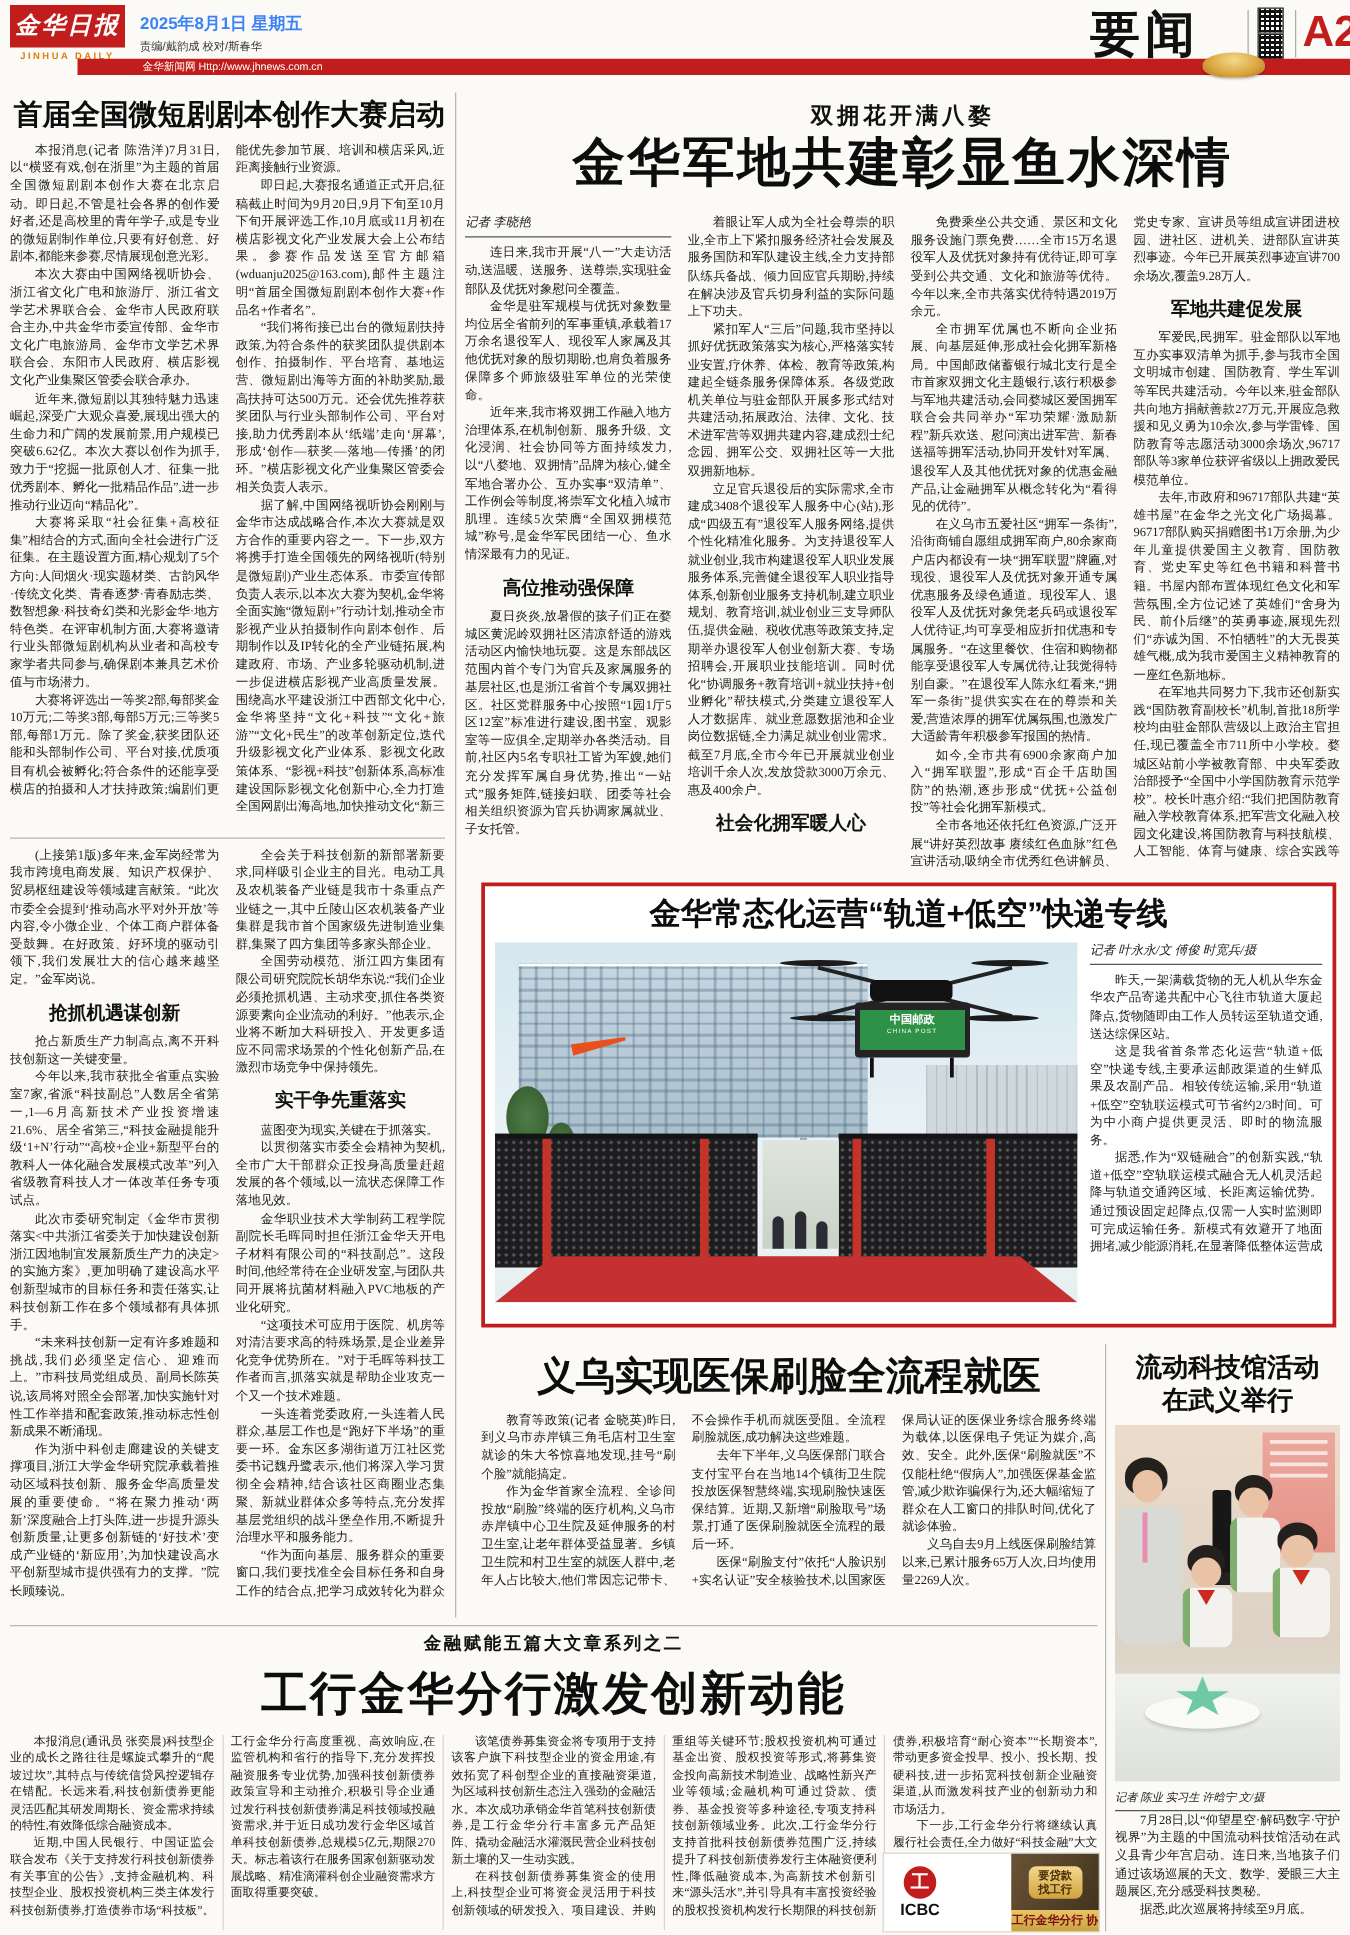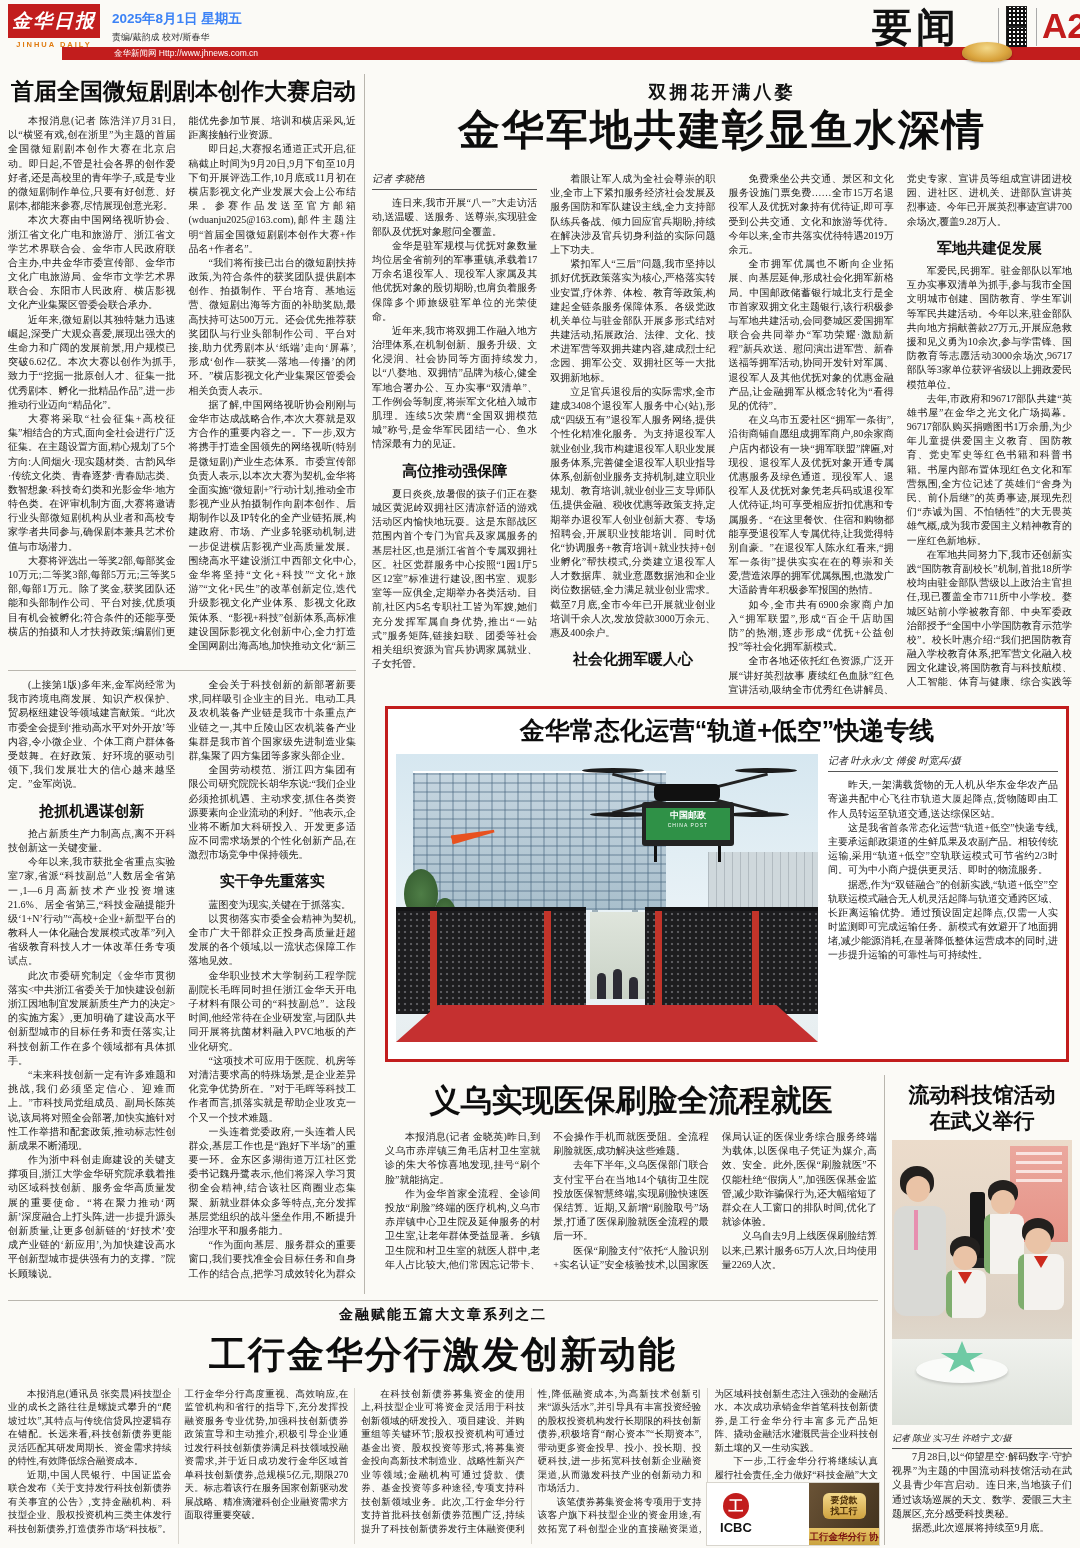--- a/index.html
+++ b/index.html
@@ -32,21 +32,21 @@
   .byline{font-style:italic;border-bottom:1px solid #555;padding-bottom:3px;margin-bottom:6px;color:#222;}
   .f10{font-size:10px;line-height:1.42;}
   .f95{font-size:9.5px;line-height:1.42;}
   .headline{font-family:"Liberation Sans",sans-serif;font-weight:900;color:#0d0d0d;text-align:center;}
   .kicker{font-family:"Liberation Sans",sans-serif;font-weight:bold;text-align:center;color:#111;}
   .hrule{height:1px;background:#b9b6ae;}
   
   .photo-box{left:385px;top:706px;width:684px;height:356px;border:3px solid #c21d1d;background:#fff;box-sizing:border-box;}
   .pf-title{margin-top:5px;font-size:25px;}
   .pf-row{display:flex;gap:10px;padding:7px 8px 8px;height:288px;box-sizing:border-box;}
-  .photo-drone{position:relative;width:422px;height:288px;overflow:hidden;flex:none;
+  .photo-drone{position:relative;width:466px;height:288px;overflow:hidden;flex:none;
                background:linear-gradient(#d6e7f0,#eef5f8 70%,#e7eef0);}
   .pf-text{flex:1;overflow:hidden;text-align:justify;}
   .bld{position:absolute;left:4%;top:6%;width:60%;height:48%;
        background:repeating-linear-gradient(90deg,rgba(70,100,125,.35) 0 2px,transparent 2px 13px),
                   repeating-linear-gradient(0deg,rgba(70,100,125,.35) 0 2px,transparent 2px 9px),
                   linear-gradient(#c6d6e0,#a9bfcc);box-shadow:0 2px 0 #fff inset;}
   .bld2{position:absolute;right:0;top:34%;width:26%;height:26%;
         background:repeating-linear-gradient(90deg,rgba(90,100,110,.25) 0 1px,transparent 1px 8px),#cfd8dc;}
   .pillars{position:absolute;left:18%;top:54%;width:40%;height:18%;
            background:repeating-linear-gradient(90deg,#9fb0ba 0 6px,transparent 6px 40px);}
@@ -222,21 +222,21 @@
           <div class="byline">记者 叶永永/文 傅俊 时宽兵/摄</div>
           <p class="para">昨天,一架满载货物的无人机从华东金华农产品寄递共配中心飞往市轨道大厦起降点,货物随即由工作人员转运至轨道交通,送达综保区站。</p>
           <p class="para">这是我省首条常态化运营“轨道+低空”快递专线,主要承运邮政渠道的生鲜瓜果及农副产品。相较传统运输,采用“轨道+低空”空轨联运模式可节省约2/3时间。可为中小商户提供更灵活、即时的物流服务。</p>
           <p class="para">据悉,作为“双链融合”的创新实践,“轨道+低空”空轨联运模式融合无人机灵活起降与轨道交通跨区域、长距离运输优势。通过预设固定起降点,仅需一人实时监测即可完成运输任务。新模式有效避开了地面拥堵,减少能源消耗,在显著降低整体运营成本的同时,进一步提升运输的可靠性与可持续性。</p>
         </div>
     </div>
   </div>
 
   <div class="abs headline" style="left:385px;top:1080px;width:492px;font-size:31px;">义乌实现医保刷脸全流程就医</div>
   <div class="abs cols f10" style="left:385px;top:1130px;width:492px;height:166px;column-count:3;">
-      <p class="para">本报消息(记者 金晓英)昨日,到义乌市赤岸镇三角毛店村卫生室就诊的朱大爷惊喜地发现,挂号“刷个脸”就能搞定。</p>
+      <p class="para">教育等政策(记者 金晓英)昨日,到义乌市赤岸镇三角毛店村卫生室就诊的朱大爷惊喜地发现,挂号“刷个脸”就能搞定。</p>
       <p class="para">作为金华首家全流程、全诊间投放“刷脸”终端的医疗机构,义乌市赤岸镇中心卫生院及延伸服务的村卫生室,让老年群体受益显著。乡镇卫生院和村卫生室的就医人群中,老年人占比较大,他们常因忘记带卡、不会操作手机而就医受阻。全流程刷脸就医,成功解决这些难题。</p>
       <p class="para">去年下半年,义乌医保部门联合支付宝平台在当地14个镇街卫生院投放医保智慧终端,实现刷脸快速医保结算。近期,又新增“刷脸取号”场景,打通了医保刷脸就医全流程的最后一环。</p>
       <p class="para">医保“刷脸支付”依托“人脸识别+实名认证”安全核验技术,以国家医保局认证的医保业务综合服务终端为载体,以医保电子凭证为媒介,高效、安全。此外,医保“刷脸就医”不仅能杜绝“假病人”,加强医保基金监管,减少欺诈骗保行为,还大幅缩短了群众在人工窗口的排队时间,优化了就诊体验。</p>
       <p class="para">义乌自去9月上线医保刷脸结算以来,已累计服务65万人次,日均使用量2269人次。</p>
     </div>
 
   <div class="abs vline" style="left:884px;top:1075px;height:470px;background:#b9b6ae;"></div>
 
   <div class="abs headline" style="left:892px;top:1082px;width:180px;font-size:21px;line-height:1.25;">
     <div>流动科技馆活动</div>
@@ -276,22 +276,22 @@
     <p class="para">7月28日,以“仰望星空·解码数字·守护视界”为主题的中国流动科技馆活动在武义县青少年宫启动。连日来,当地孩子们通过该场巡展的天文、数学、爱眼三大主题展区,充分感受科技奥秘。</p>
     <p class="para">据悉,此次巡展将持续至9月底。</p>
   </div>
 
   <div class="abs hrule" style="left:8px;top:1300px;width:870px;"></div>
   <div class="abs kicker" style="left:8px;top:1306px;width:870px;font-size:14px;letter-spacing:2px;">金融赋能五篇大文章系列之二</div>
   <div class="abs headline" style="left:8px;top:1330px;width:870px;font-size:37px;letter-spacing:2px;">工行金华分行激发创新动能</div>
   <div class="abs cols f95" style="left:8px;top:1388px;width:870px;height:156px;column-count:5;column-rule:1px solid #d8d5cd;">
       <p class="para">本报消息(通讯员 张奕晨)科技型企业的成长之路往往是螺旋式攀升的“爬坡过坎”,其特点与传统信贷风控逻辑存在错配。长远来看,科技创新债券更能灵活匹配其研发周期长、资金需求持续的特性,有效降低综合融资成本。</p>
       <p class="para">近期,中国人民银行、中国证监会联合发布《关于支持发行科技创新债券有关事宜的公告》,支持金融机构、科技型企业、股权投资机构三类主体发行科技创新债券,打造债券市场“科技板”。工行金华分行高度重视、高效响应,在监管机构和省行的指导下,充分发挥投融资服务专业优势,加强科技创新债券政策宣导和主动推介,积极引导企业通过发行科技创新债券满足科技领域投融资需求,并于近日成功发行金华区域首单科技创新债券,总规模5亿元,期限270天。标志着该行在服务国家创新驱动发展战略、精准滴灌科创企业融资需求方面取得重要突破。</p>
+      <p class="para">该笔债券募集资金将专项用于支持该客户旗下科技型企业的资金用途,有效拓宽了科创型企业的直接融资渠道,为区域科技创新生态注入强劲的金融活水。本次成功承销金华首笔科技创新债券,是工行金华分行丰富多元产品矩阵、撬动金融活水灌溉民营企业科技创新土壤的又一生动实践。</p>
       <p class="para">在科技创新债券募集资金的使用上,科技型企业可将资金灵活用于科技创新领域的研发投入、项目建设、并购重组等关键环节;股权投资机构可通过基金出资、股权投资等形式,将募集资金投向高新技术制造业、战略性新兴产业等领域;金融机构可通过贷款、债券、基金投资等多种途径,专项支持科技创新领域业务。此次,工行金华分行支持首批科技创新债券范围广泛,持续提升了科技创新债券发行主体融资便利性,降低融资成本,为高新技术创新引来“源头活水”,并引导具有丰富投资经验的股权投资机构发行长期限的科技创新债券,积极培育“耐心资本”“长期资本”,带动更多资金投早、投小、投长期、投硬科技,进一步拓宽科技创新企业融资渠道,从而激发科技产业的创新动力和市场活力。</p>
-      <p class="para">该笔债券募集资金将专项用于支持该客户旗下科技型企业的资金用途,有效拓宽了科创型企业的直接融资渠道,为区域科技创新生态注入强劲的金融活水。本次成功承销金华首笔科技创新债券,是工行金华分行丰富多元产品矩阵、撬动金融活水灌溉民营企业科技创新土壤的又一生动实践。</p>
       <p class="para">下一步,工行金华分行将继续认真履行社会责任,全力做好“科技金融”大文章,在服务高水平科技自立自强上发挥国有大行的主力军作用,以领军姿态持续提升金融支持科技领域的服务能力,助力债券市场“科技板”和多层次债券市场建设,为经济社会高质量发展持续贡献力量。</p>
     </div>
 
   <div class="abs ad">
     <div class="ad-left">
       <div class="icbc-logo">工</div>
       <div class="icbc-word">ICBC</div>
     </div>
     <div class="ad-right">
       <div class="ad-pic">

